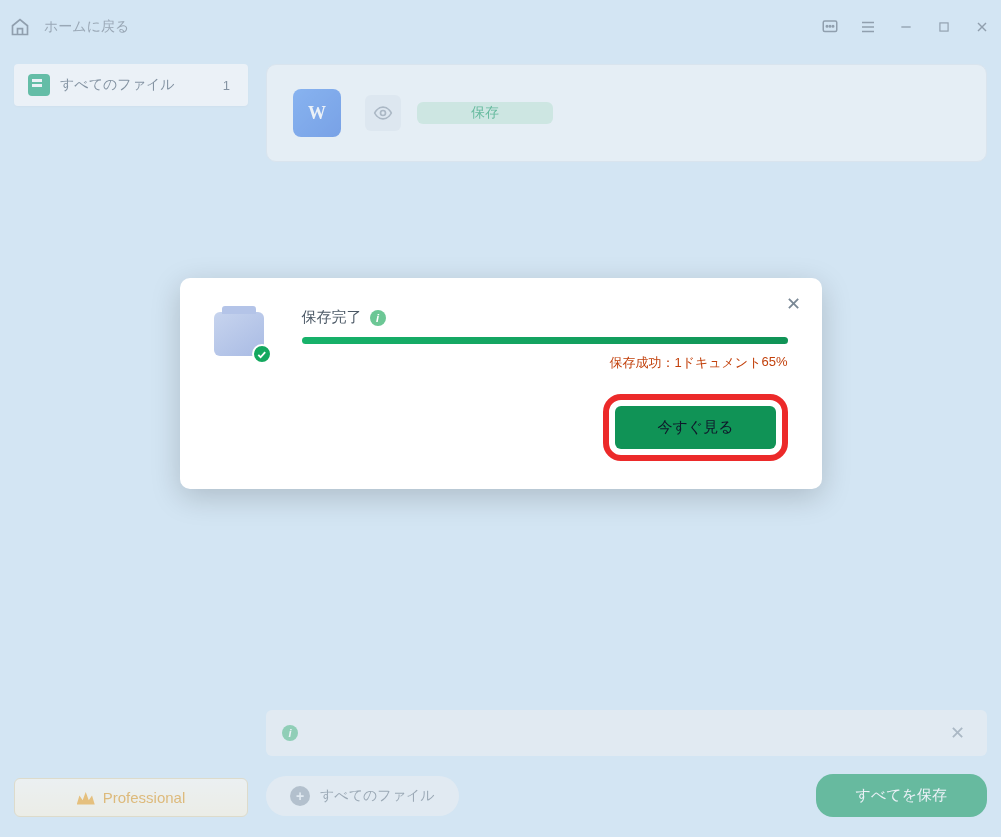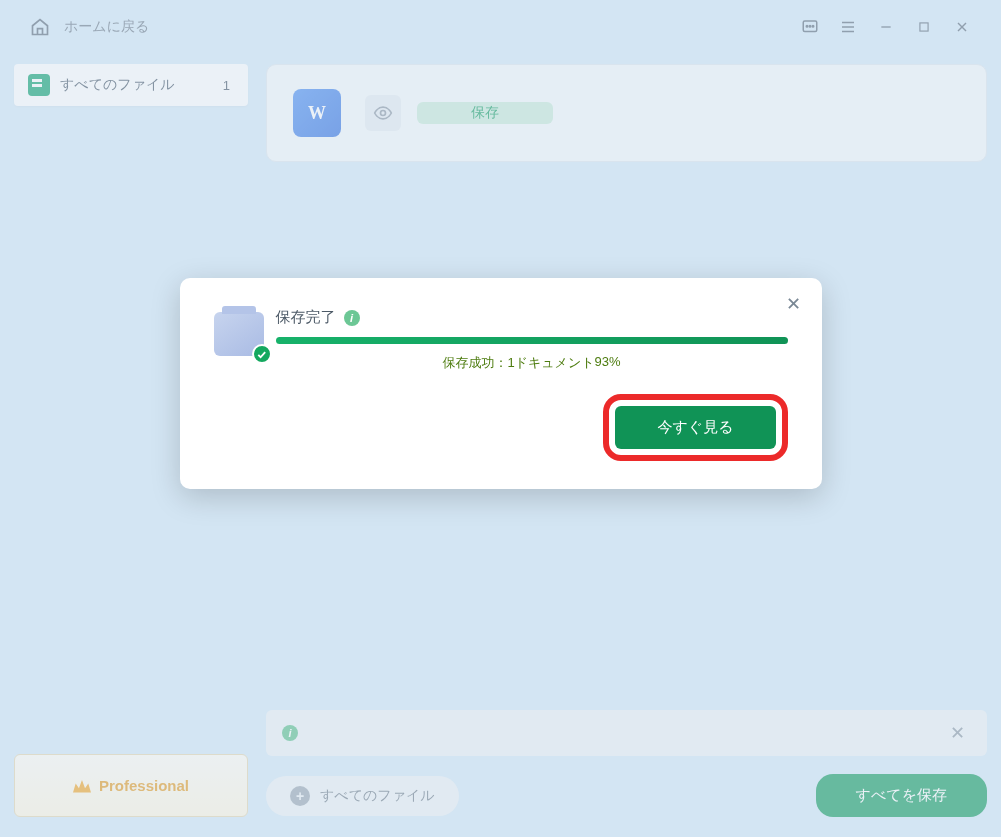--- a/index.html
+++ b/index.html
@@ -1,34 +1,34 @@
 <!DOCTYPE html>
 <html><head>
 <meta charset="utf-8">
 <style>
 * { box-sizing: border-box; margin: 0; padding: 0; font-family: "Segoe UI", "Meiryo", sans-serif; }
 body { background: #d4e9f7; width: 1001px; height: 837px; overflow: hidden; position: relative; }
 
-.titlebar { height: 54px; display: flex; align-items: center; padding: 0 20px; }
+.titlebar { height: 54px; display: flex; align-items: center; padding: 0 0; }
 .home-icon { width: 40px; height: 40px; display: flex; align-items: center; justify-content: center; color: #5a6b7b; }
 .home-link { color: #6b7a89; font-size: 14px; margin-left: 4px; }
 .titlebar-spacer { flex: 1; }
 .tb-btn { width: 38px; height: 38px; display: flex; align-items: center; justify-content: center; color: #5a6b7b; border-radius: 4px; }
 
 .main-area { display: flex; padding: 0 14px; gap: 18px; height: calc(100% - 54px); }
 
 .sidebar { width: 234px; display: flex; flex-direction: column; padding-top: 10px; }
 .side-item { display: flex; align-items: center; background: #fff; border-radius: 4px; padding: 10px 14px; box-shadow: 0 1px 2px rgba(0,0,0,0.04); }
 .side-icon { width: 22px; height: 22px; background: #0aa06e; border-radius: 4px; display: flex; align-items: center; justify-content: center; margin-right: 10px; position: relative; }
 .side-icon::before { content: ""; width: 10px; height: 3px; background: #fff; position: absolute; top: 5px; left: 4px; }
 .side-icon::after { content: ""; width: 10px; height: 3px; background: #fff; position: absolute; top: 10px; left: 4px; }
 .side-label { color: #445566; font-size: 14px; flex: 1; }
 .side-count { color: #445566; font-size: 13px; padding-right: 4px; }
 .sidebar-spacer { flex: 1; }
-.pro-btn { border: 1px solid #e6d7b0; background: linear-gradient(#fffdf5,#fff7e1); border-radius: 6px; padding: 22px 0; text-align: center; color: #e69b1e; font-size: 15px; display: flex; align-items: center; justify-content: center; gap: 8px; margin-bottom: 20px; font-weight: bold; }
+.pro-btn { border: 1px solid #e6d7b0; background: linear-gradient(#fffdf5,#fff7e1); border-radius: 6px; padding: 10px 0; text-align: center; color: #e69b1e; font-size: 15px; display: flex; align-items: center; justify-content: center; gap: 8px; margin-bottom: 20px; }
 .crown { width: 18px; height: 14px; background: #f5a623; clip-path: polygon(0 100%, 15% 35%, 33% 70%, 50% 10%, 67% 70%, 85% 35%, 100% 100%); }
 
 .content { flex: 1; display: flex; flex-direction: column; padding-top: 10px; padding-bottom: 20px; position: relative; }
 
 .file-card { border: 1px solid #dfe8ee; background: #f5f9fc; border-radius: 10px; padding: 24px 26px; display: flex; align-items: center; }
 .word-icon { width: 48px; height: 48px; background: linear-gradient(135deg,#4a8ef2,#2f6fe0); border-radius: 8px; position: relative; margin-right: 24px; display: flex; align-items: center; justify-content: center; color: #fff; font-weight: bold; font-size: 18px; }
 .word-icon span { font-family: Georgia, serif; }
 .file-info { flex: 1; }
 .file-name { color: #556070; font-size: 15px; margin-bottom: 10px; }
 .file-status { display: flex; align-items: center; color: #7c8a97; font-size: 14px; gap: 6px; }
@@ -48,35 +48,35 @@
 .plus-circ { width: 20px; height: 20px; border-radius: 50%; background: #9aa7b3; color: #edf3f6; display: flex; align-items: center; justify-content: center; font-size: 14px; font-weight: bold;}
 .trash-ic { width: 18px; height: 18px; background: #8e9aa6; border-radius: 2px; position: relative; }
 .trash-ic::before { content:""; position:absolute; top:-3px; left:3px; width:12px; height:3px; background:#8e9aa6; border-radius:1px;}
 .ba-spacer { flex: 1; }
 .save-all-btn { background: #0f9b5f; color: #fff; border-radius: 17px; padding: 12px 40px; font-size: 15px; }
 
 
 .overlay { position: absolute; inset: 0; background: rgba(210,225,238,0.45); display: flex; align-items: flex-start; justify-content: center; }
 .dialog { width: 642px; background: #fff; border-radius: 10px; box-shadow: 0 8px 30px rgba(0,0,0,0.18); margin-top: 278px; padding: 30px 34px 28px 34px; position: relative; }
 .dlg-close { position: absolute; top: 14px; right: 16px; color: #7a8895; font-size: 18px; width: 24px; height: 24px; display: flex; align-items: center; justify-content: center; }
-.dlg-row { display: flex; align-items: flex-start; gap: 8px; }
+.dlg-row { display: flex; align-items: flex-start; gap: 34px; }
 .dlg-icon-wrap { position: relative; width: 54px; height: 54px; }
 .dlg-icon { width: 50px; height: 44px; border-radius: 6px; background: linear-gradient(145deg,#c7d4ee,#a9bbe4); margin-top: 4px; position: relative; }
 .dlg-icon::before { content:""; position:absolute; top:-6px; left:8px; right:8px; height:8px; background:#b4c4e8; border-radius:3px 3px 0 0;}
 .dlg-icon-check { position: absolute; right: -4px; bottom: -2px; width: 20px; height: 20px; border-radius: 50%; background: #14a85f; border: 2px solid #fff; display:flex; align-items:center; justify-content:center;}
 .dlg-body { flex: 1; }
 .dlg-title-row { display: flex; align-items: center; gap: 8px; margin-bottom: 10px; }
 .dlg-title { color: #4c5966; font-size: 15px; }
 .dlg-title-i { width: 16px; height: 16px; border-radius: 50%; background: #6cc795; color:#fff; font-size:11px; display:flex; align-items:center; justify-content:center; font-style:italic; font-weight:bold;}
 .prog-track { height: 7px; background: #e8efe9; border-radius: 4px; overflow: hidden; margin-bottom: 10px; }
 .prog-fill { height: 100%; width: 100%; background: linear-gradient(90deg,#17b26a,#109356); }
-.dlg-sub { display: flex; justify-content: center; color: #4d7c0f; font-size: 13px; }
+.dlg-sub { display: flex; justify-content: flex-end; color: #c2410c; font-size: 13px; }
 .dlg-actions { display: flex; justify-content: flex-end; margin-top: 22px; }
 .highlight-ring { border: 6px solid #ec2a2a; border-radius: 18px; padding: 6px; display: inline-block; }
-.view-now-btn { background: #109356; color: #ffffff; border-radius: 6px; padding: 12px 42px; font-size: 15px; }
+.view-now-btn { background: #109356; color: #0f172a; border-radius: 6px; padding: 12px 42px; font-size: 15px; }
 </style>
 </head>
 <body>
 
 <div class="titlebar">
   <div class="home-icon">
     <svg width="20" height="20" viewBox="0 0 24 24" fill="none" stroke="currentColor" stroke-width="2">
         <path d="M3 10.5 12 3l9 7.5V21H3z"></path>
         <path d="M9 21v-7h6v7"></path>
       </svg>
@@ -177,21 +177,21 @@
       <div class="dlg-body">
         <div class="dlg-title-row">
           <div class="dlg-title">保存完了</div>
           <div class="dlg-title-i">i</div>
         </div>
         <div class="prog-track">
           <div class="prog-fill"></div>
         </div>
         <div class="dlg-sub">
           <span>保存成功：1ドキュメント</span>
-          <span>93%</span>
+          <span>65%</span>
         </div>
       </div>
     </div>
     <div class="dlg-actions">
       <div class="highlight-ring">
         <div class="view-now-btn">今すぐ見る</div>
       </div>
     </div>
   </div>
 </div>

